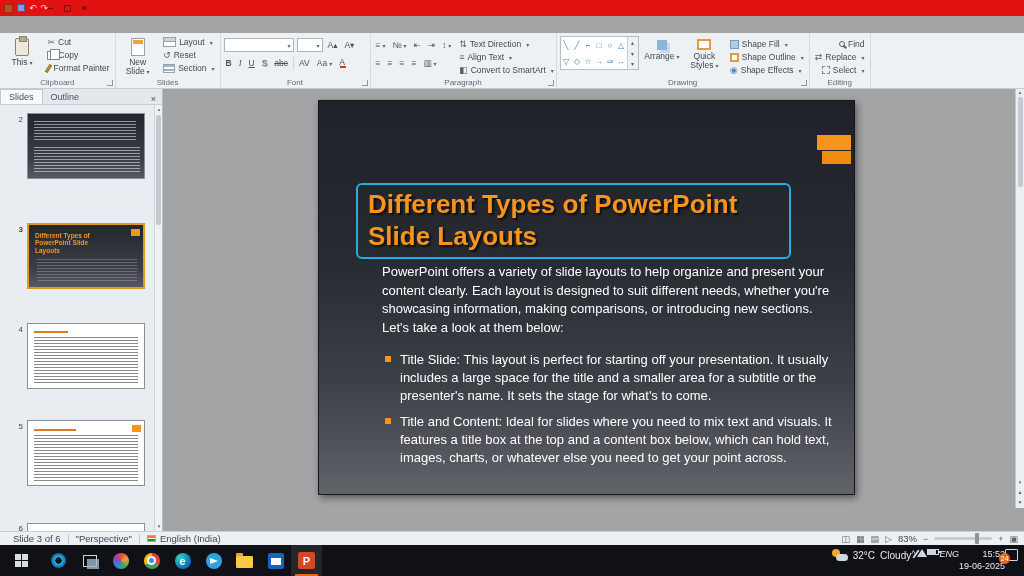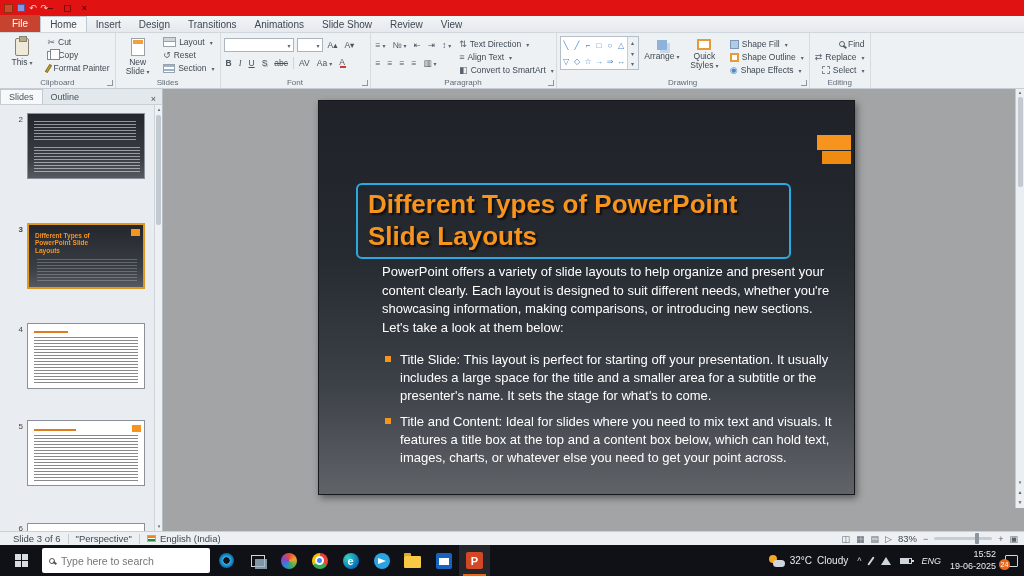--- a/index.html
+++ b/index.html
@@ -165,21 +165,21 @@
   .ic-bluecirc { width:16px; height:16px; border-radius:50%; background:#2aa3e3; position:relative; }
   .ic-bluecirc::after { content:""; position:absolute; left:4px; top:5px;
     border-left:8px solid #fff; border-top:3px solid transparent; border-bottom:3px solid transparent; }
   .ic-folder { width:17px; height:12px; background:#f8c944; border-radius:1px; position:relative; margin-top:3px; }
   .ic-folder::before { content:""; position:absolute; left:0; top:-3px; width:7px; height:3px; background:#e0a832;
     border-radius:1px 1px 0 0; }
   .ic-bluesq { width:16px; height:16px; border-radius:2px; background:#1565c0; position:relative; }
   .ic-bluesq::after { content:""; position:absolute; left:3px; top:5px; width:10px; height:7px; background:#fff; }
   .ic-ppt { width:17px; height:17px; border-radius:2px; background:#d24726; color:#fff; font-size:11px;
     font-weight:bold; display:flex; align-items:center; justify-content:center; }
-  .tray { margin-left:auto; display:flex; align-items:center; gap:9px; padding-right:6px; color:#e8ebee; }
+  .tray { margin-left:auto; display:flex; align-items:flex-start; gap:0; padding-right:6px; color:#e8ebee; }
   .weather { display:flex; align-items:center; gap:5px; font-size:10px; }
   .wicon { position:relative; width:16px; height:12px; }
   .wicon .sun { position:absolute; left:0; top:0; width:8px; height:8px; border-radius:50%; background:#f5a623; }
   .wicon .cloud { position:absolute; right:0; bottom:0; width:12px; height:7px; border-radius:4px; background:#cfd6dd; }
   .chev { font-size:9px; color:#cfd6dd; }
   .penic { width:2px; height:10px; background:#cfd6dd; transform:rotate(35deg); border-radius:1px; }
   .wifiic { width:0; height:0; border-left:5px solid transparent; border-right:5px solid transparent;
     border-bottom:8px solid #cfd6dd; }
   .battic { width:12px; height:6px; border:1px solid #cfd6dd; position:relative; }
   .battic::before { content:""; position:absolute; left:0; top:0; bottom:0; width:8px; background:#cfd6dd; }
@@ -202,31 +202,20 @@
       <span class="qat">↶</span>
       <span class="qat">↷</span>
     </div>
     <div class="tb-controls">
       <span class="wbtn">–</span>
       <span class="wbtn">▢</span>
       <span class="wbtn">×</span>
     </div>
   </div>
 
-  <div class="tabrow">
-    <span class="ftab">File</span>
-    <span class="rtab active">Home</span>
-    <span class="rtab">Insert</span>
-    <span class="rtab">Design</span>
-    <span class="rtab">Transitions</span>
-    <span class="rtab">Animations</span>
-    <span class="rtab">Slide Show</span>
-    <span class="rtab">Review</span>
-    <span class="rtab">View</span>
-  </div>
 
   <div class="ribbon">
 
     <div class="rgroup">
       <div class="bigbtn">
         <span class="clipboard-ic"></span>
         <span class="blabel dd">This</span>
       </div>
       <div class="vstack">
         <div class="mbtn">
@@ -492,24 +481,20 @@
 
   <div class="taskbar">
     <div class="startbtn">
       <span class="winlogo">
           <span></span>
           <span></span>
           <span></span>
           <span></span>
         </span>
     </div>
-    <div class="tb-search">
-      <span class="mag"></span>
-      <input class="tb-search-input" placeholder="Type here to search" style="">
-    </div>
     <span class="cortana"></span>
     <span class="taskview"></span>
     <div class="appslot">
         <span class="ic-colorful"></span>
       </div>
     <div class="appslot">
         <span class="ic-chrome"></span>
       </div>
     <div class="appslot">
         <span class="ic-edge">e</span>

